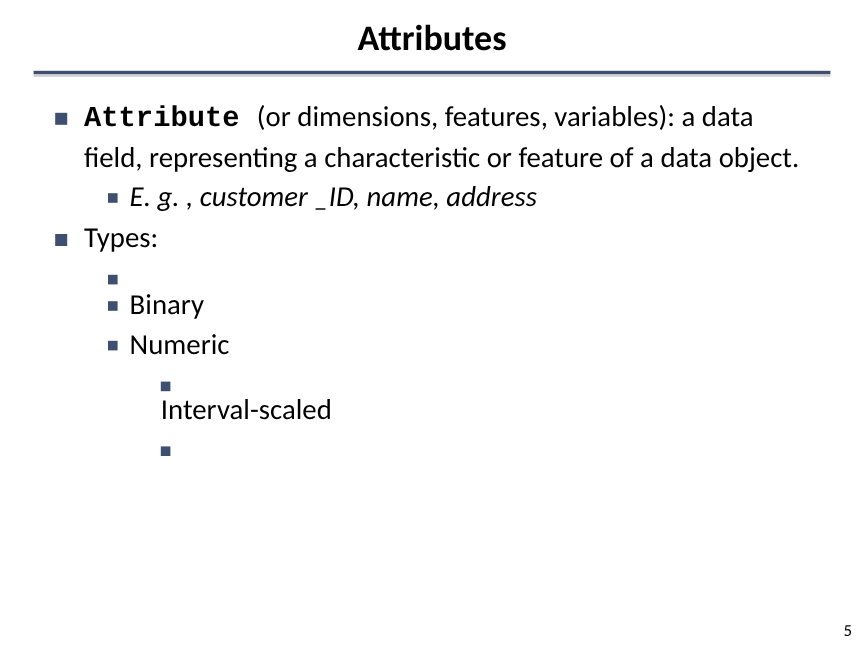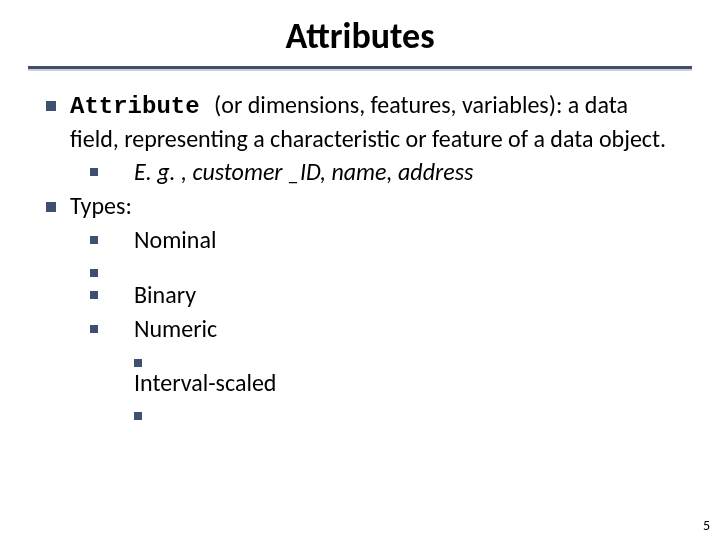--- a/index.html
+++ b/index.html
@@ -14,21 +14,21 @@
   }
   .slide {
     position: relative;
     width: 720px;
     height: 540px;
     box-sizing: border-box;
   }
   .title {
     text-align: center;
     font-weight: 700;
-    font-size: 36px;
+    font-size: 30px;
     padding-top: 14px;
     padding-bottom: 8px;
     color: #000;
   }
   .rule {
     margin: 0 28px 0 28px;
     height: 0;
     border-top: 3px solid #3f4f70;
     border-bottom: 2px solid #cfcfcf;
   }
@@ -49,21 +49,21 @@
     background: #3f4f70;
     margin-top: 12px;
     margin-right: 14px;
   }
   .bullet.sm {
     width: 8px;
     height: 8px;
     margin-top: 12px;
     margin-right: 10px;
   }
-  .indent1 { padding-left: 44px; gap: 26px; }
+  .indent1 { padding-left: 44px; }
   .indent2 { padding-left: 88px; flex-direction: column; }
   .bold { font-weight: 700; font-family: Liberation Mono, monospace; }
   .italic { font-style: italic; }
   .pagenum {
     position: absolute;
     right: 10px;
     bottom: 6px;
     font-size: 14px;
     color: #000;
   }
@@ -90,24 +90,20 @@
       <span class="italic">E. g. , customer _ID, name, address</span>
     </div>
 
     <div class="row">
       <span class="bullet"></span>
       <span>Types:</span>
     </div>
 
     <div class="row indent1">
       <span class="bullet sm"></span>
-      <span>Nominal</span>
-    </div>
-    <div class="row indent1">
-      <span class="bullet sm"></span>
     </div>
     <div class="row indent1">
       <span class="bullet sm"></span>
       <span>Binary</span>
     </div>
     <div class="row indent1">
       <span class="bullet sm"></span>
       <span>Numeric</span>
     </div>
 

